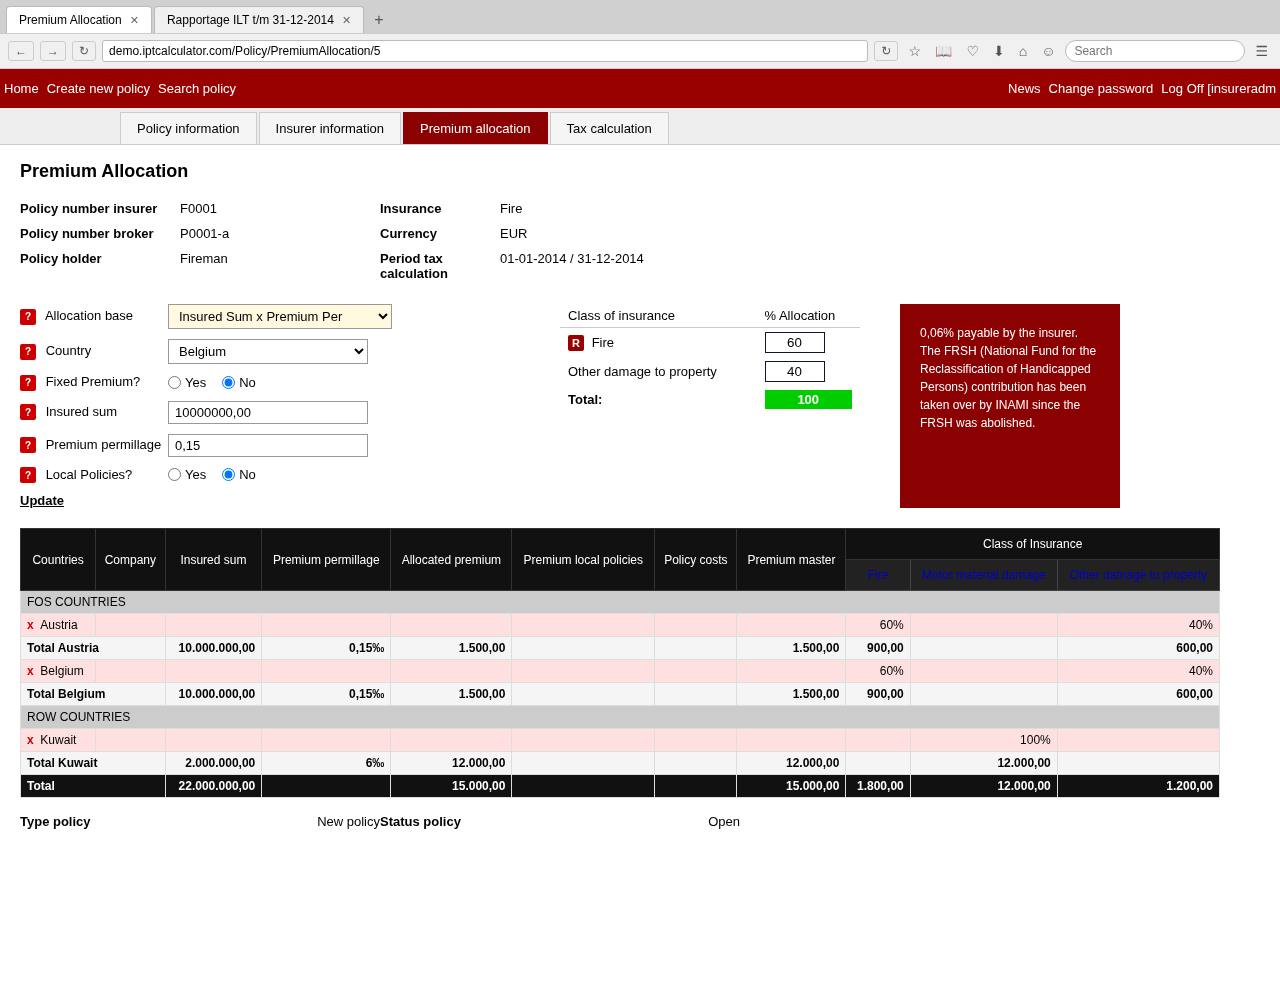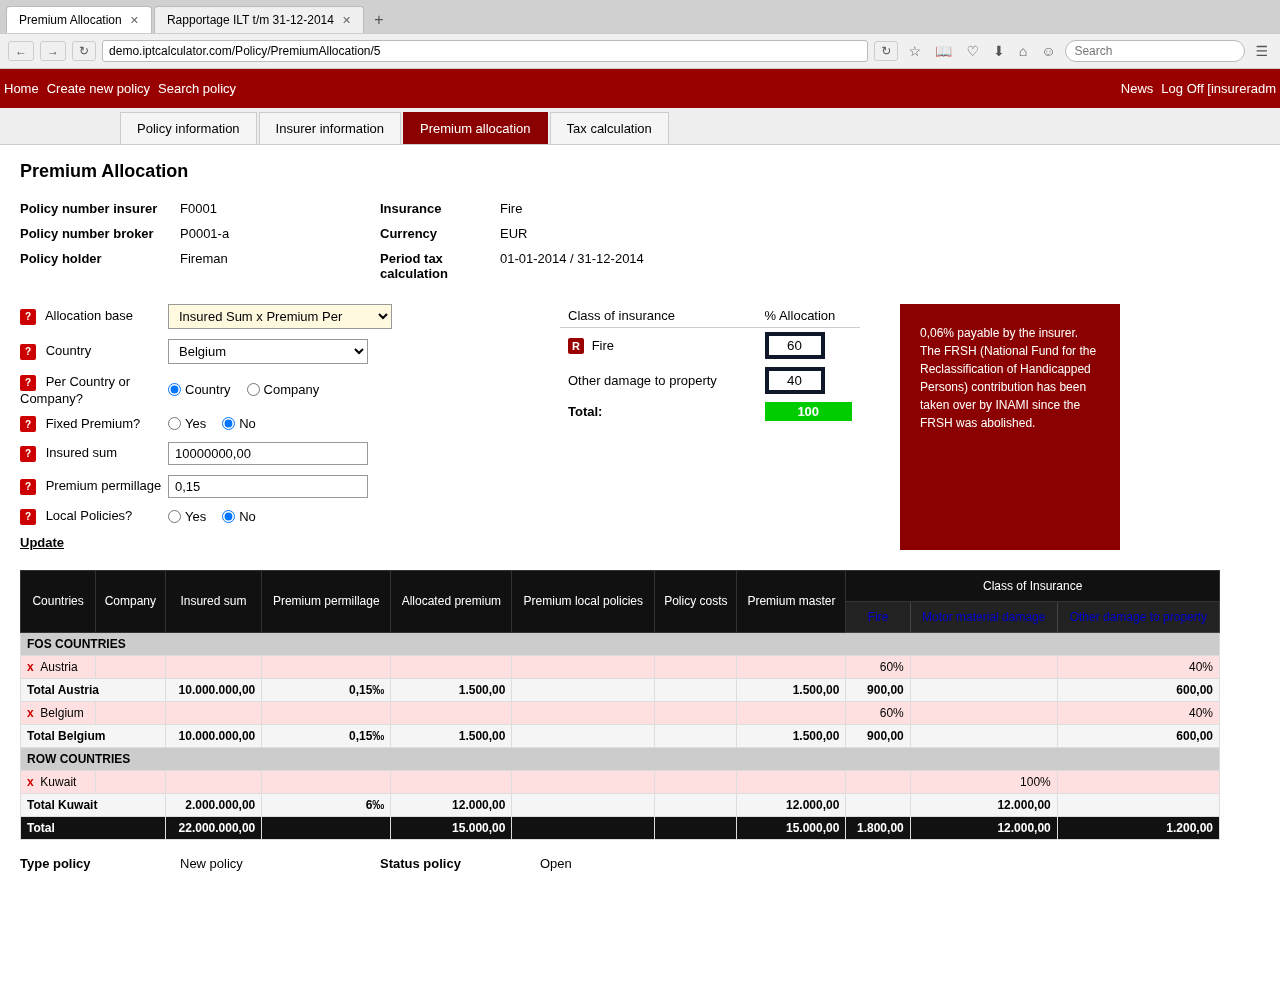--- a/index.html
+++ b/index.html
@@ -48,51 +48,51 @@
     .form-select-country { border: 1px solid #999; padding: 3px 6px; font-size: 13px; background: #fff; width: 200px; }
     .form-input { border: 1px solid #999; padding: 3px 6px; font-size: 13px; width: 200px; }
     .radio-group { display: flex; gap: 16px; align-items: center; }
     .radio-item { display: flex; align-items: center; gap: 4px; font-size: 13px; cursor: pointer; }
 
     
     .ins-table-section { flex: 0 0 300px; }
     .ins-table { border-collapse: collapse; width: 100%; }
     .ins-table th { font-size: 13px; font-weight: normal; text-align: left; padding: 4px 8px; border-bottom: 1px solid #ccc; }
     .ins-table td { font-size: 13px; padding: 4px 8px; }
-    .ins-table td input { width: 60px; border: 4px solid #0f172a; padding: 2px 4px; text-align: center; }
+    .ins-table td input { width: 60px; border: 1px solid #0f172a; padding: 2px 4px; text-align: center; }
     .r-badge { display: inline-flex; align-items: center; justify-content: center; width: 16px; height: 16px; background: #990000; color: #fff; font-size: 11px; font-weight: bold; border-radius: 2px; margin-right: 4px; }
     .total-green { background: #00cc00; color: #fff; font-weight: bold; text-align: center; padding: 2px 8px; }
     .total-row td { font-weight: bold; }
 
     
     .info-box { background: #8b0000; color: #fff; padding: 20px; font-size: 12px; line-height: 1.5; max-width: 220px; }
 
     
     .update-btn { background: none; border: none; font-size: 13px; font-weight: bold; text-decoration: underline; cursor: pointer; color: #000; padding: 0; margin-top: 6px; display: block; }
 
     
     .data-table-wrapper { margin-top: 10px; overflow-x: auto; }
     .data-table { border-collapse: collapse; width: 100%; font-size: 12px; }
     .data-table th { background: #111; color: #fff; padding: 8px 6px; text-align: center; font-weight: normal; border: 1px solid #333; }
     .data-table th.sub-header { background: #222; border: 1px solid #444; }
     .data-table td { padding: 4px 6px; border: 1px solid #ddd; font-size: 12px; }
-    .data-table .section-header td { background: #ccc; font-weight: bold; font-size: 12px; padding: 4px 6px; }
+    .data-table .section-header td { background: #ccc; font-weight: normal; font-size: 12px; padding: 4px 6px; }
     .data-table .country-row td { background: #ffe0e0; }
     .data-table .total-row td { background: #f5f5f5; }
     .data-table .grand-total td { background: #111; color: #fff; font-weight: bold; }
     .data-table .fire-col { color: #0000cc; }
     .data-table .motor-col { color: #0000cc; }
     .data-table .other-col { color: #0000cc; }
     .x-btn { color: #cc0000; font-weight: bold; cursor: pointer; font-size: 12px; }
     .num-right { text-align: right; }
 
     
     .footer-info { display: grid; grid-template-columns: 160px 200px 160px 200px; gap: 4px 0; margin-top: 16px; }
     .footer-label { font-weight: bold; font-size: 13px; }
-    .footer-value { font-size: 13px; }
+    .footer-value { font-size: 13px; text-align: right; }
   </style>
 </head>
 <body>
 
 <div class="browser-chrome">
   <div class="tabs-bar">
     <div class="tab active">
       <span>Premium Allocation</span>
       <span class="close-x">✕</span>
     </div>
@@ -122,20 +122,21 @@
     </div>
   </div>
 </div>
 
 <div class="nav-bar">
   <a class="nav-item">Home</a>
   <a class="nav-item">Create new policy</a>
   <a class="nav-item">Search policy</a>
   <div class="nav-spacer"></div>
   <a class="nav-item">News</a>
+  <a class="nav-item">Change password</a>
   <a class="nav-item">Log Off [insureradm</a>
 </div>
 
 <div class="sub-nav">
   <div class="sub-tab">Policy information</div>
   <div class="sub-tab">Insurer information</div>
   <div class="sub-tab active">Premium allocation</div>
   <div class="sub-tab">Tax calculation</div>
 </div>
 
@@ -172,36 +173,20 @@
       </div>
 
       <div class="form-row">
         <div class="form-row-label">
           <span class="help-btn">?</span>
           <span>Country</span>
         </div>
         <select class="form-select-country"><option>Belgium</option><option>Austria</option><option>Kuwait</option></select>
       </div>
 
-      <div class="form-row">
-        <div class="form-row-label">
-          <span class="help-btn">?</span>
-          <span>Per Country or Company?</span>
-        </div>
-        <div class="radio-group">
-          <label class="radio-item">
-            <input type="radio" name="per_country" checked="" style="">
-            <span>Country</span>
-          </label>
-          <label class="radio-item">
-            <input type="radio" name="per_country" style="">
-            <span>Company</span>
-          </label>
-        </div>
-      </div>
 
       <div class="form-row">
         <div class="form-row-label">
           <span class="help-btn">?</span>
           <span>Fixed Premium?</span>
         </div>
         <div class="radio-group">
           <label class="radio-item">
             <input type="radio" name="fixed_premium" style="">
             <span>Yes</span>

